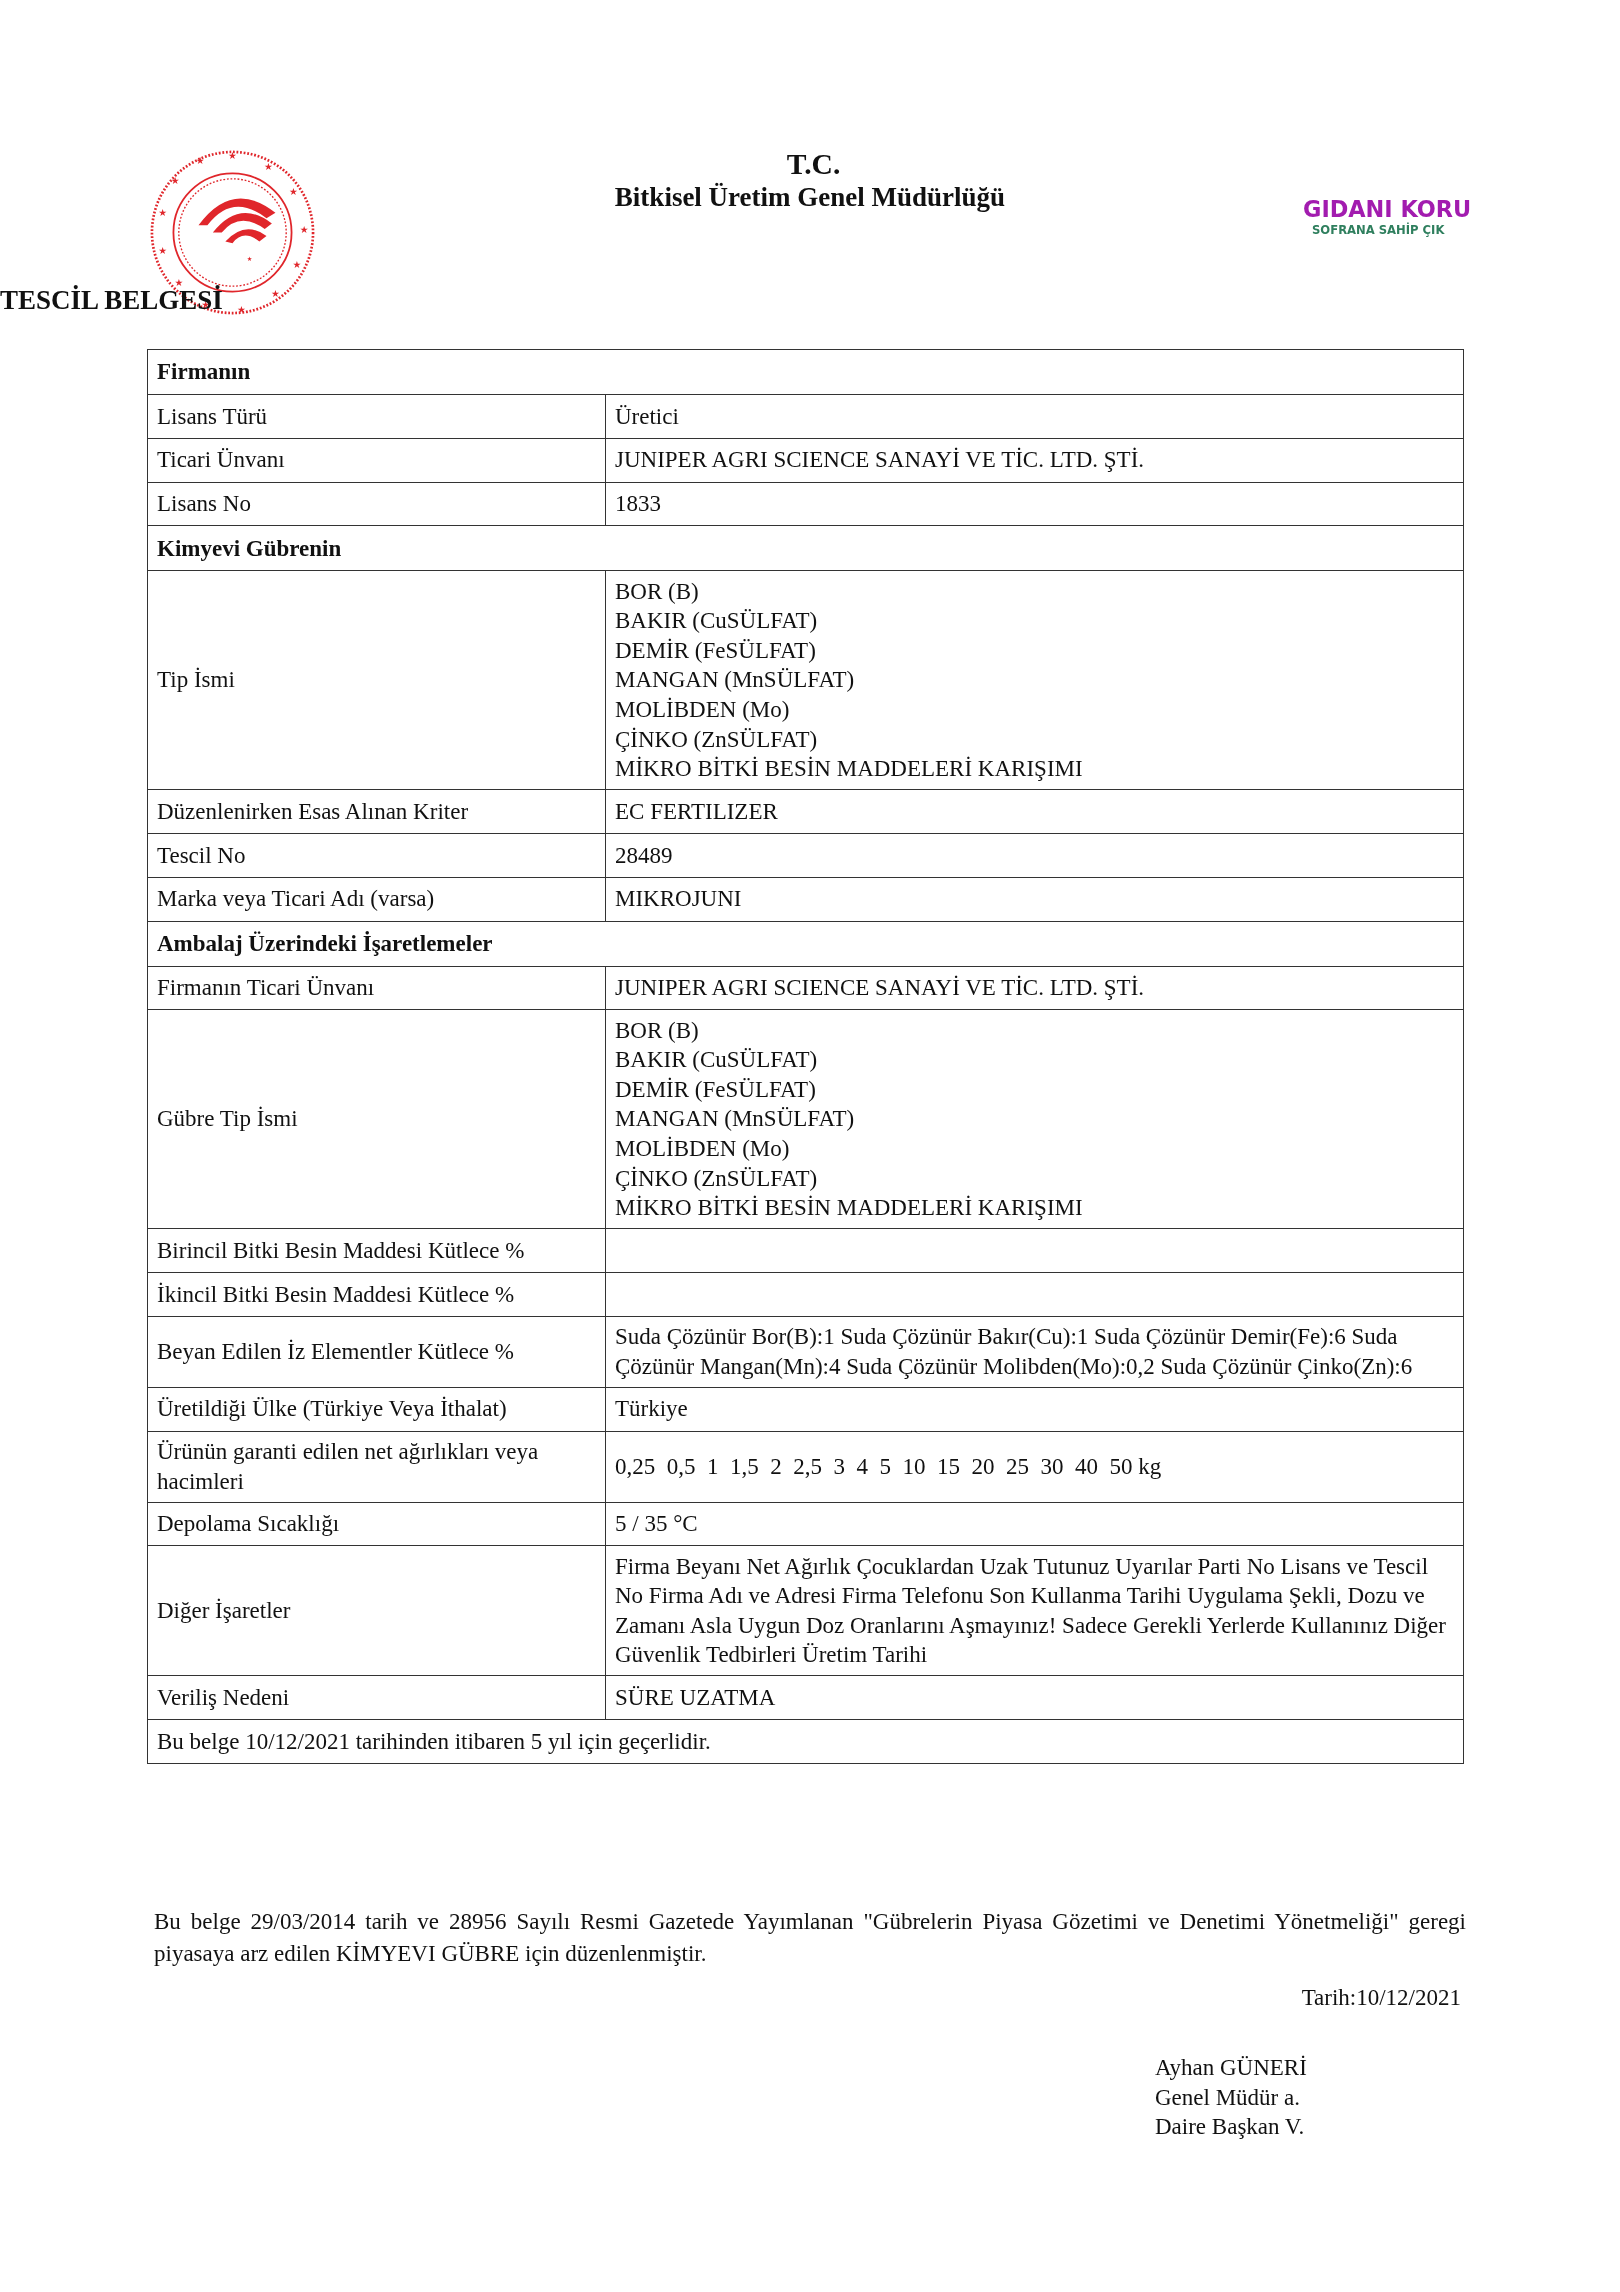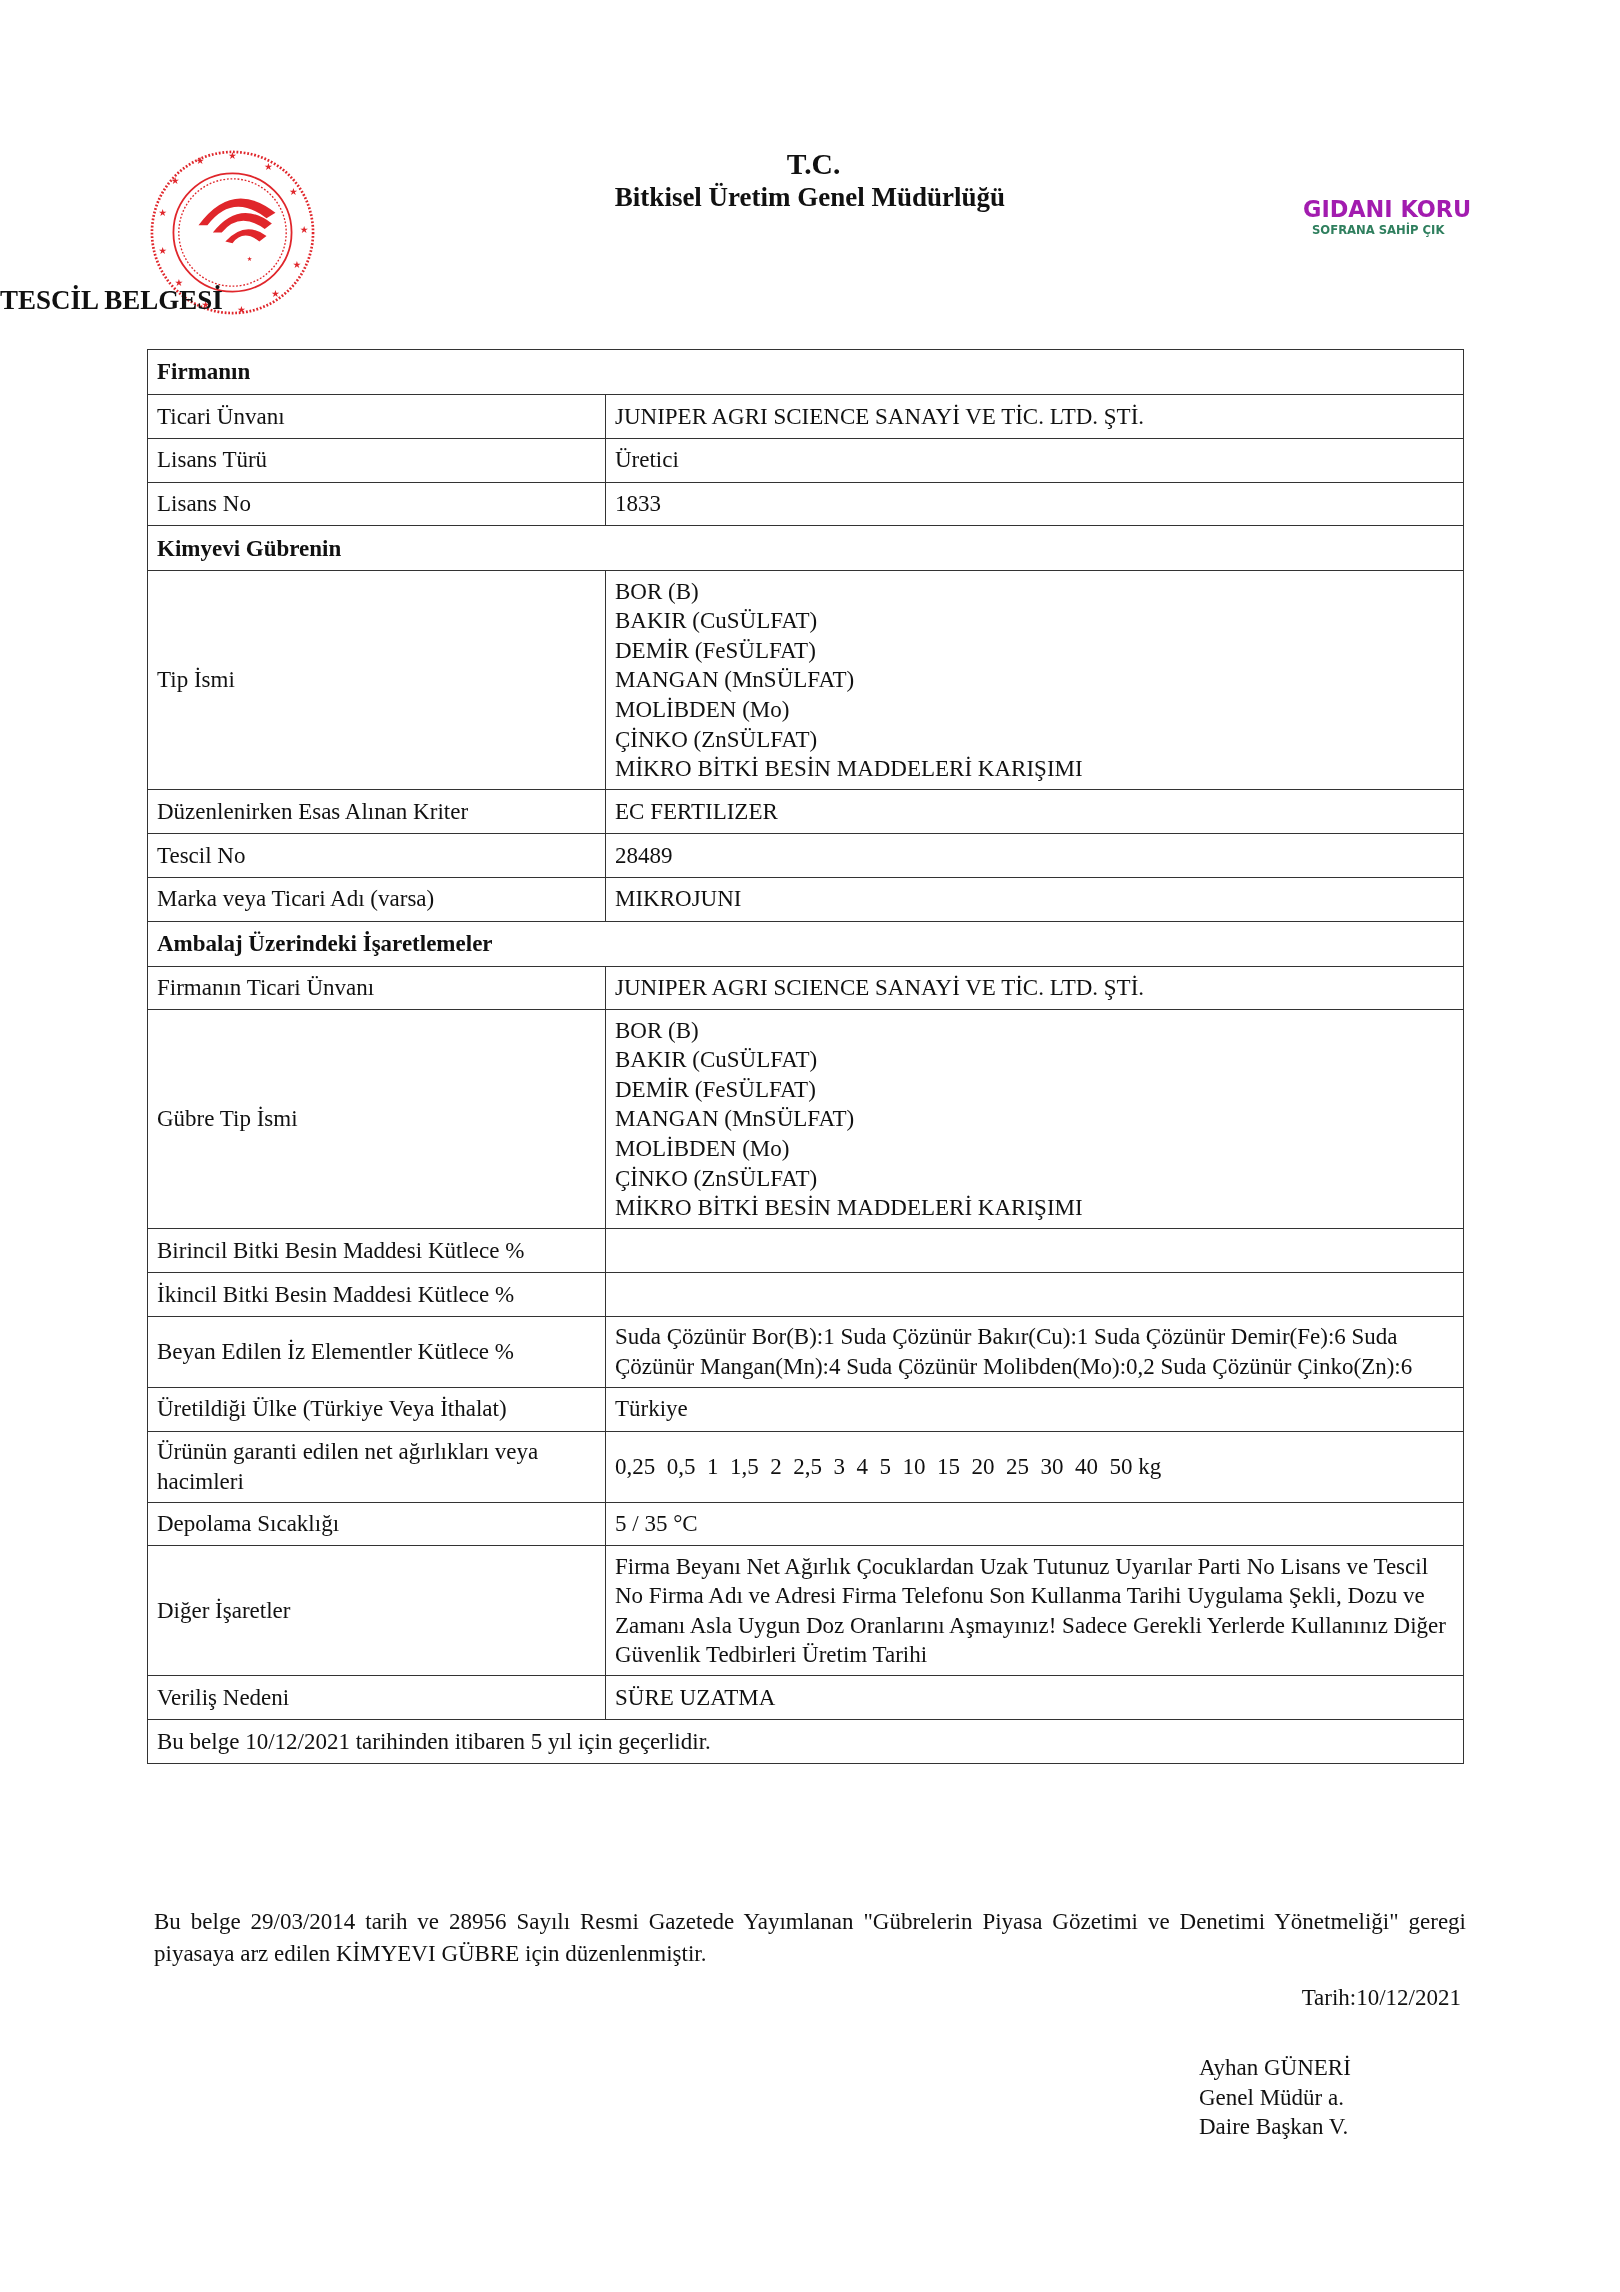--- a/index.html
+++ b/index.html
@@ -32,21 +32,21 @@
       border: 1.8px solid #333; padding: 5.4px 9px; vertical-align: middle;
     }
     table.main td.label { width: 439px; }
     table.main td.section { font-weight: bold; padding: 7.2px 9px; }
     table.main tr.row-std td { height: 32px; }
     .multiline div { line-height: 29.6px; }
 
     .footnote { position: absolute; left: 154px; top: 1906px; width: 1312px;
       font-size: 23px; line-height: 32px; text-align: justify; }
     .date { position: absolute; right: 159px; top: 1985px; font-size: 23px; }
-    .signature { position: absolute; left: 1155px; top: 2053px; font-size: 23px; line-height: 29.6px; margin-left: 44px; }
+    .signature { position: absolute; left: 1155px; top: 2053px; font-size: 23px; line-height: 29.6px; }
   </style>
 </head>
 <body>
 
 <div class="logo-left">
   <svg width="179" height="179" viewBox="0 0 200 200">
     <circle cx="100" cy="100" r="90" fill="none" stroke="#e0262b" stroke-width="3" stroke-dasharray="2 2"></circle>
     <circle cx="100" cy="100" r="66" fill="none" stroke="#e0262b" stroke-width="2"></circle>
     <circle cx="100" cy="100" r="60" fill="none" stroke="#e0262b" stroke-width="1.5" stroke-dasharray="2 2"></circle>
     <g fill="#e0262b" font-size="11" font-family="DejaVu Sans, sans-serif">
@@ -82,26 +82,26 @@
   <div class="l3">Bitkisel Üretim Genel Müdürlüğü</div>
 </div>
 <div class="doc-title">TESCİL BELGESİ</div>
 
 <table class="main">
   <tbody>
       <tr>
     <td class="section" colspan="2">Firmanın</td>
   </tr>
   <tr class="row-std">
+    <td class="label">Lisans Türü</td>
+    <td>Üretici</td>
+  </tr>
+  <tr class="row-std">
     <td class="label">Ticari Ünvanı</td>
     <td>JUNIPER AGRI SCIENCE SANAYİ VE TİC. LTD. ŞTİ.</td>
-  </tr>
-  <tr class="row-std">
-    <td class="label">Lisans Türü</td>
-    <td>Üretici</td>
   </tr>
   <tr class="row-std">
     <td class="label">Lisans No</td>
     <td>1833</td>
   </tr>
 
   <tr>
     <td class="section" colspan="2">Kimyevi Gübrenin</td>
   </tr>
   <tr>

